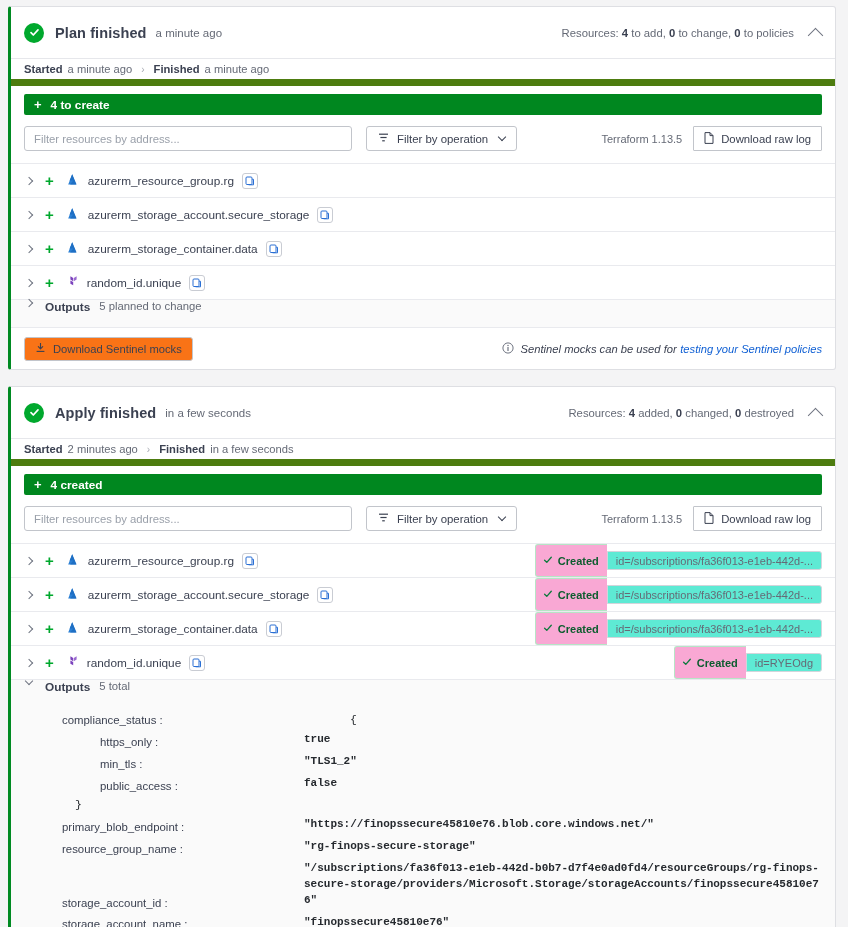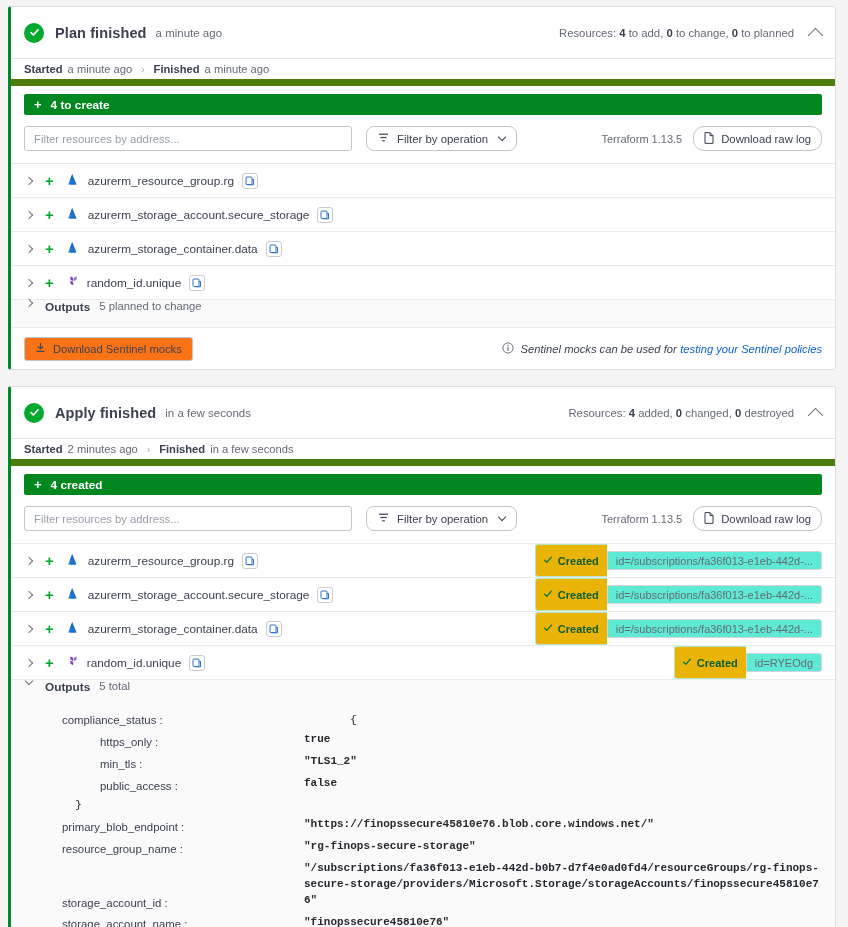--- a/index.html
+++ b/index.html
@@ -87,34 +87,34 @@
   .filter-input {
     width: 328px; height: 25px;
     border: 1px solid #c2c5cb; border-radius: 3px;
     background: #fff; font-size: 11.3px; color: #3b4151;
     padding: 0 9px; font-family: "Liberation Sans", sans-serif;
     outline: none;
   }
   .filter-input::placeholder { color: #9aa0aa; }
   .op-filter {
     margin-left: 14px; height: 25px;
-    border: 1px solid #c2c5cb; border-radius: 8px; background: #fff;
+    border: 1px solid #c2c5cb; border-radius: 3px; background: #fff;
     display: flex; align-items: center; padding: 0 11px;
     font-size: 11.4px; color: #3b4151; cursor: pointer;
   }
   .op-filter .flt-icon { margin-right: 8px; display: block; }
   .op-filter .caret {
     margin-left: 11px; width: 6px; height: 6px;
     border-right: 1.4px solid #3b4151; border-bottom: 1.4px solid #3b4151;
     transform: rotate(45deg); position: relative; top: -2px;
   }
   .tb-spacer { flex: 1 1 auto; }
   .tf-version { font-size: 11px; color: #656a76; margin-right: 11px; }
   .dl-btn {
-    height: 25px; border: 1px solid #c2c5cb; border-radius: 11px;
+    height: 25px; border: 1px solid #c2c5cb; border-radius: 1px;
     background: #fff; display: flex; align-items: center;
     padding: 0 10px; font-size: 11.3px; color: #3b4151; cursor: pointer;
   }
   .dl-btn .doc-icon { margin-right: 7px; display: block; }
 
   
   .res-row {
     display: flex; align-items: center;
     height: 34px; padding: 0 13px;
     border-top: 1px solid #e9eaee;
@@ -137,21 +137,21 @@
     width: 16px; height: 16px; margin-left: 8px; flex: 0 0 auto;
     border: 1px solid #c9ccd3; border-radius: 3px; background: #fff;
     display: flex; align-items: center; justify-content: center;
     cursor: pointer;
   }
   .row-spacer { flex: 1 1 auto; }
   .created-group { display: flex; align-items: center; flex: 0 0 auto; }
   .created-badge {
     display: flex; align-items: center;
     height: 33px; padding: 0 8px 0 7px;
-    background: #eab308; border: 1px solid #b6e5c6;
+    background: #f9a8d4; border: 1px solid #b6e5c6;
     border-right: none;
     border-radius: 3px 0 0 3px;
     font-size: 11px; font-weight: bold; color: #0c5c2e;
   }
   .created-badge .chk { margin-right: 5px; display: block; }
   .created-id {
     height: 19px; display: flex; align-items: center;
     padding: 0 8px;
     border: 1px solid #d2d5db; border-left: 1px solid #d2d5db;
     border-radius: 0 3px 3px 0; background: #5eead4;
@@ -238,21 +238,21 @@
       <span class="header-title">Plan finished</span>
       <span class="header-sub">a minute ago</span>
       <span class="header-spacer"></span>
       <span class="header-resources">
         <span>Resources:</span>
         <b>4</b>
         <span>to add</span>,
         <b>0</b>
         <span>to change</span>,
         <b>0</b>
-        <span>to planned</span>
+        <span>to policies</span>
       </span>
       <span class="chevron-up"></span>
     </div>
 
     <div class="timeline">
       <b>Started</b>
       <span style="margin-left:5px">a minute ago</span>
       <span class="tl-sep">›</span>
       <b>Finished</b>
       <span style="margin-left:5px">a minute ago</span>

